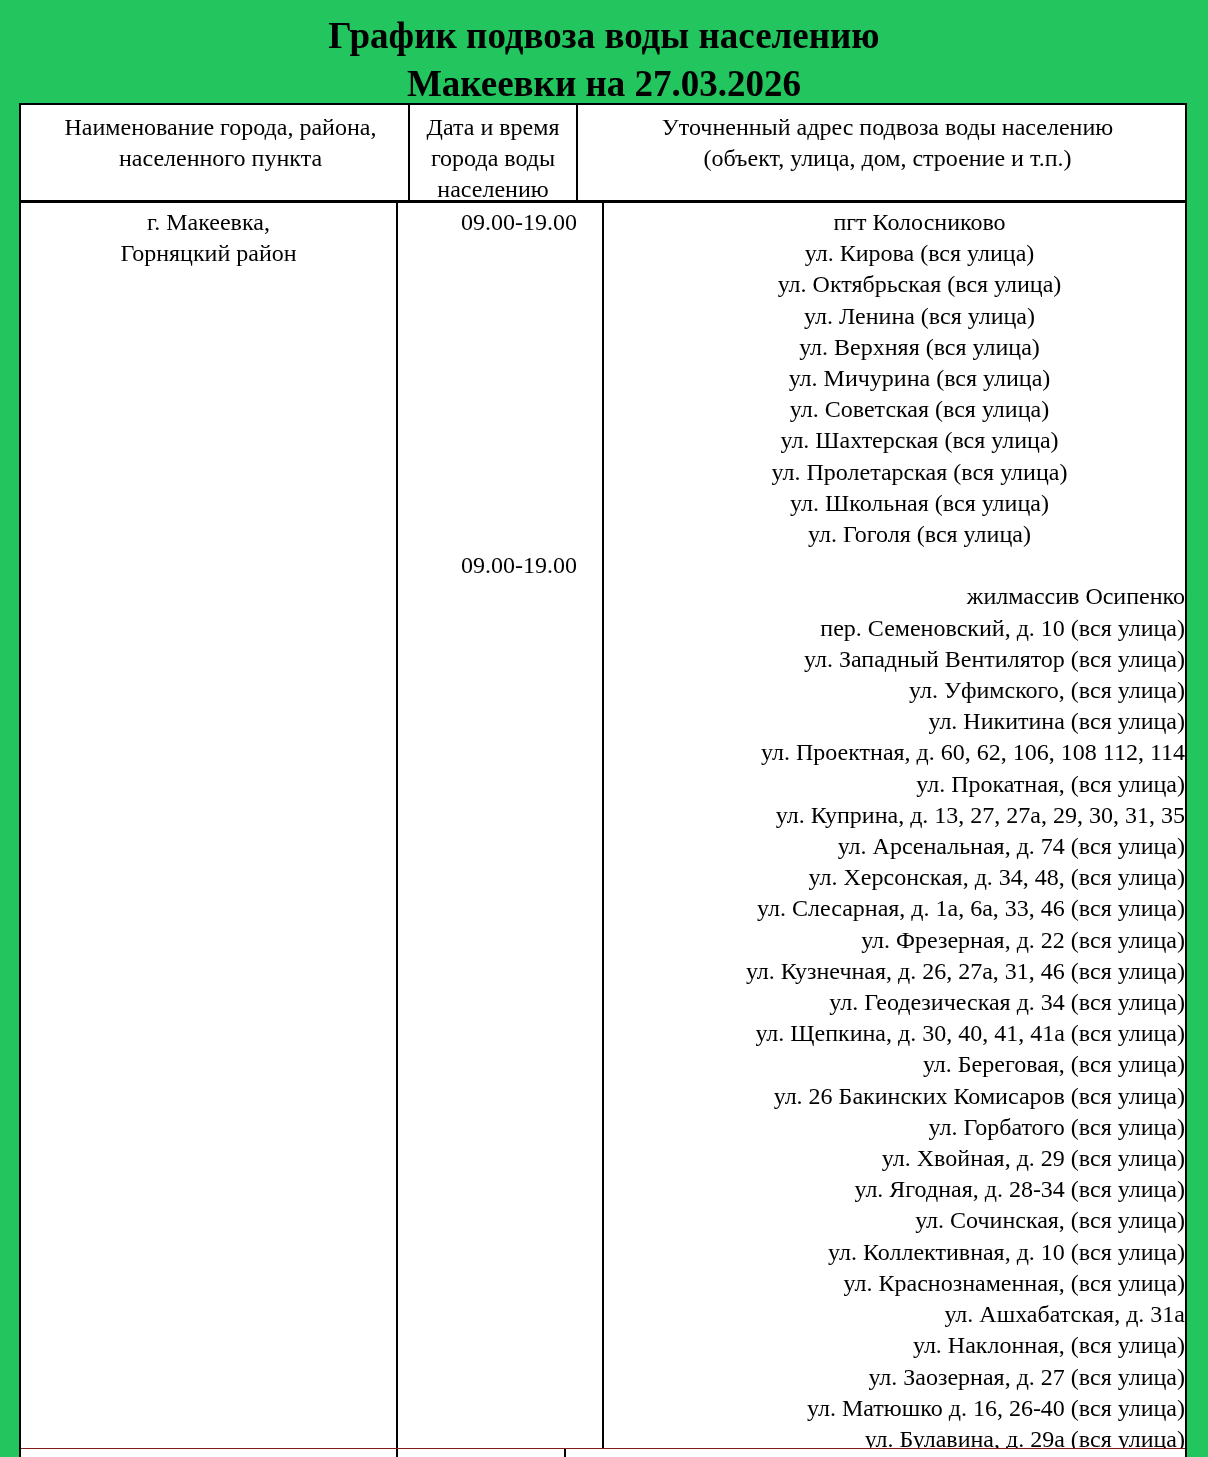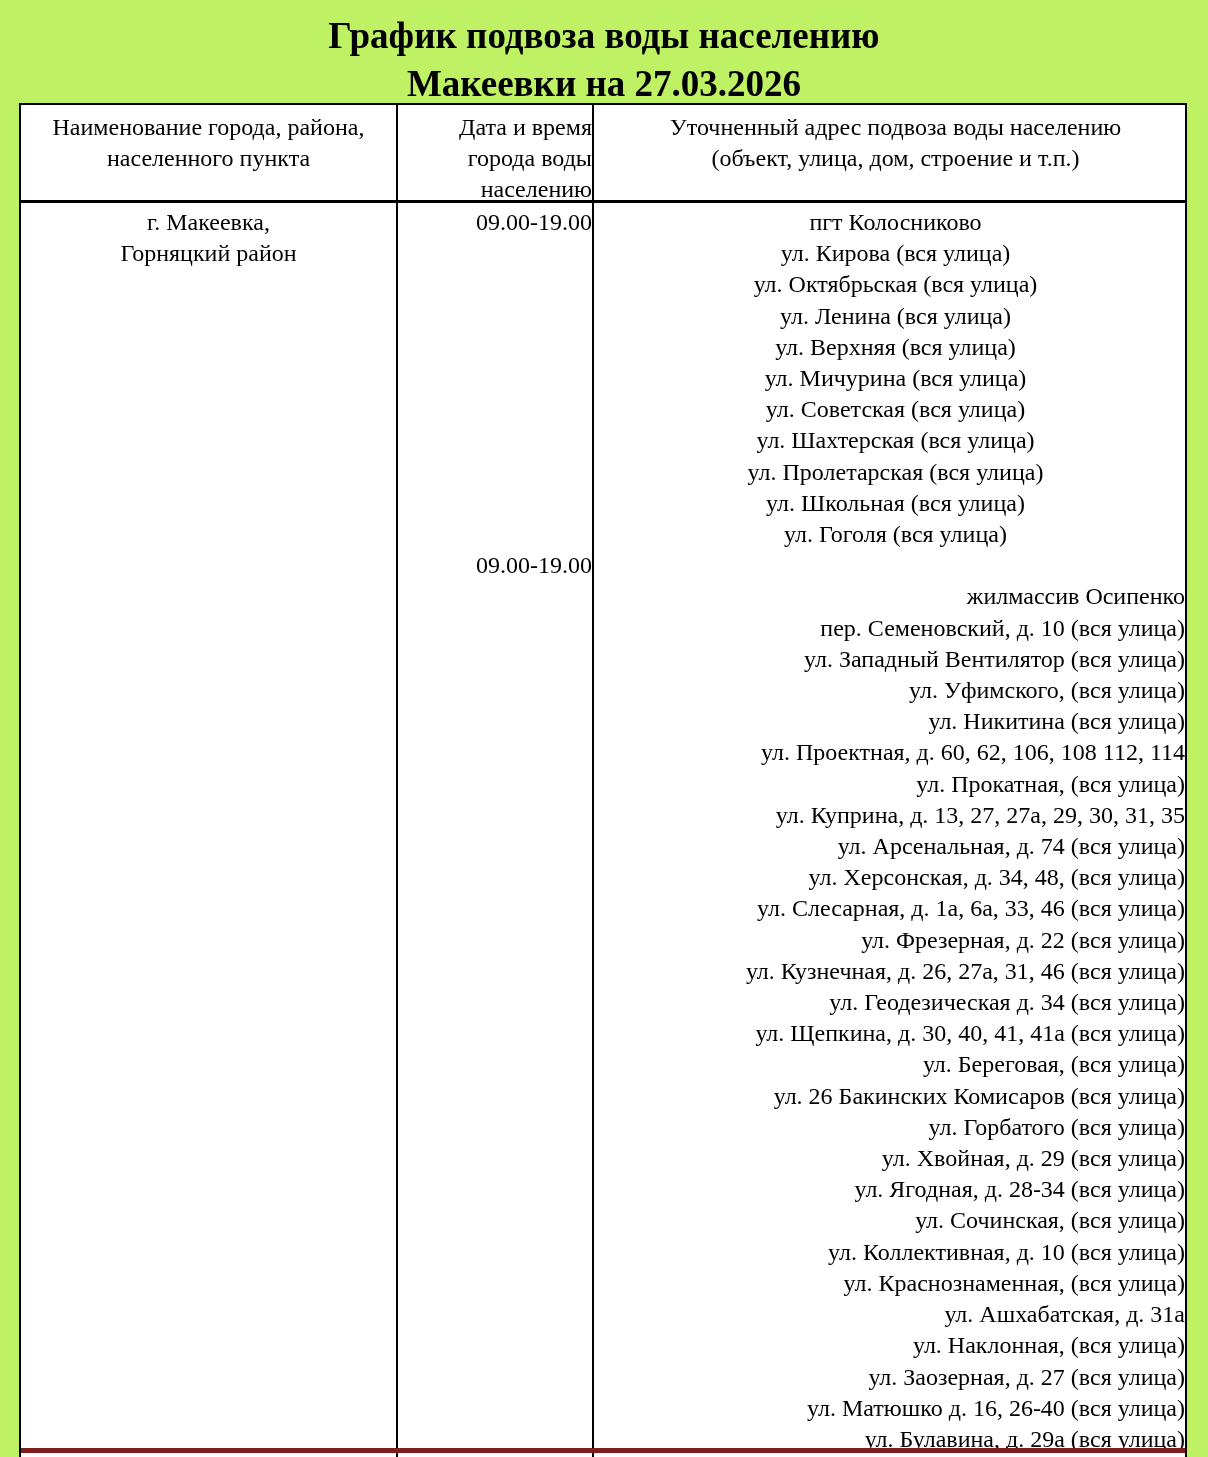--- a/index.html
+++ b/index.html
@@ -4,21 +4,21 @@
 <style>
   html, body {
     margin: 0;
     padding: 0;
     background: #ffffff;
   }
   .page {
     position: relative;
     width: 1208px;
     height: 1457px;
-    background: #bef264;
+    background: #22c55e;
     color: #000000;
     overflow: hidden;
     font-family: "Liberation Serif", serif;
   }
   .doc-title {
     position: absolute;
     top: 12px;
     left: 0;
     width: 100%;
     text-align: center;
@@ -33,45 +33,46 @@
     top: 103px;
     width: 1168px;
     border: 2px solid #000000;
     box-sizing: border-box;
     background: #ffffff;
   }
   .tr { display: flex; }
   .tr.thead {
     height: 95px;
     border-bottom: 3px solid #000000;
+    padding-left: 12px;
   }
   .tr.tbody {
     height: 1245px;
-    border-bottom: 5px solid #7f1d1d;
+    border-bottom: 1px solid #7f1d1d;
+    gap: 38px;
   }
   .tr.stub {
     height: 12px;
   }
   .td {
     box-sizing: border-box;
     text-align: center;
     font-size: 24px;
     line-height: 31.2px;
     padding-top: 4px;
     overflow: hidden;
   }
   .thead .td { padding-top: 7px; }
   .c1 {
     width: 377px;
     border-right: 2px solid #000000;
   }
   .c2 {
-    width: 196px;
+    width: 168px;
     border-right: 2px solid #000000;
-    text-align: right;
   }
   .c3 { flex: 1; margin-left: 12px; }
   .line { min-height: 31.2px; }
   .time-second { margin-top: 312px; }
   .group-gap { margin-top: 31.2px; text-align: right; }
 </style>
 </head>
 <body>
 
 <div class="page">

